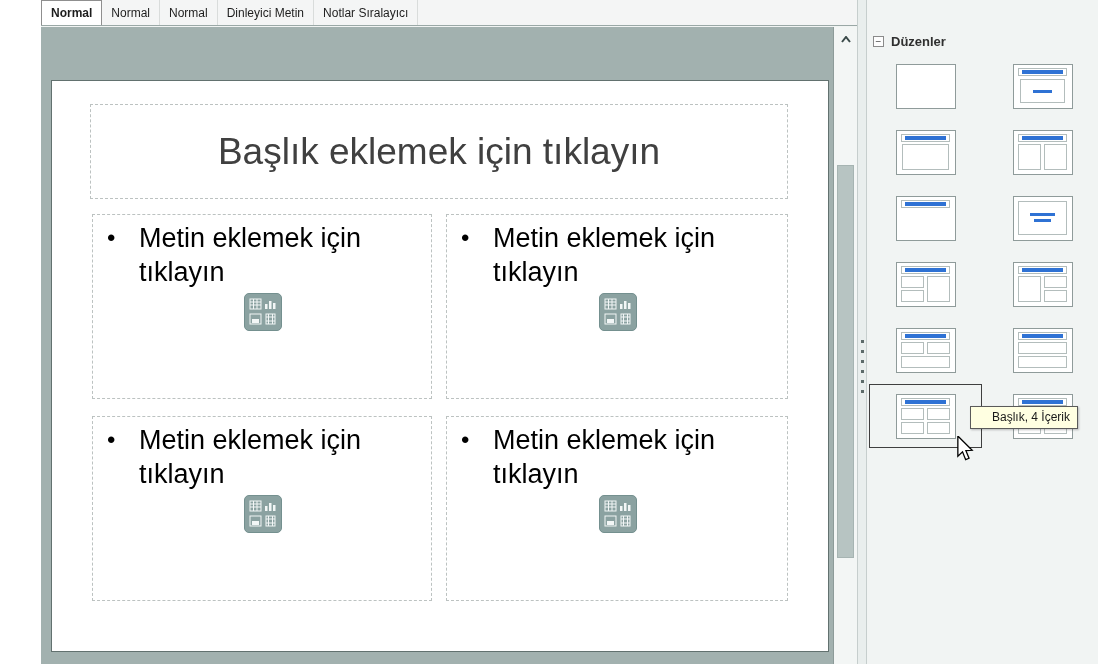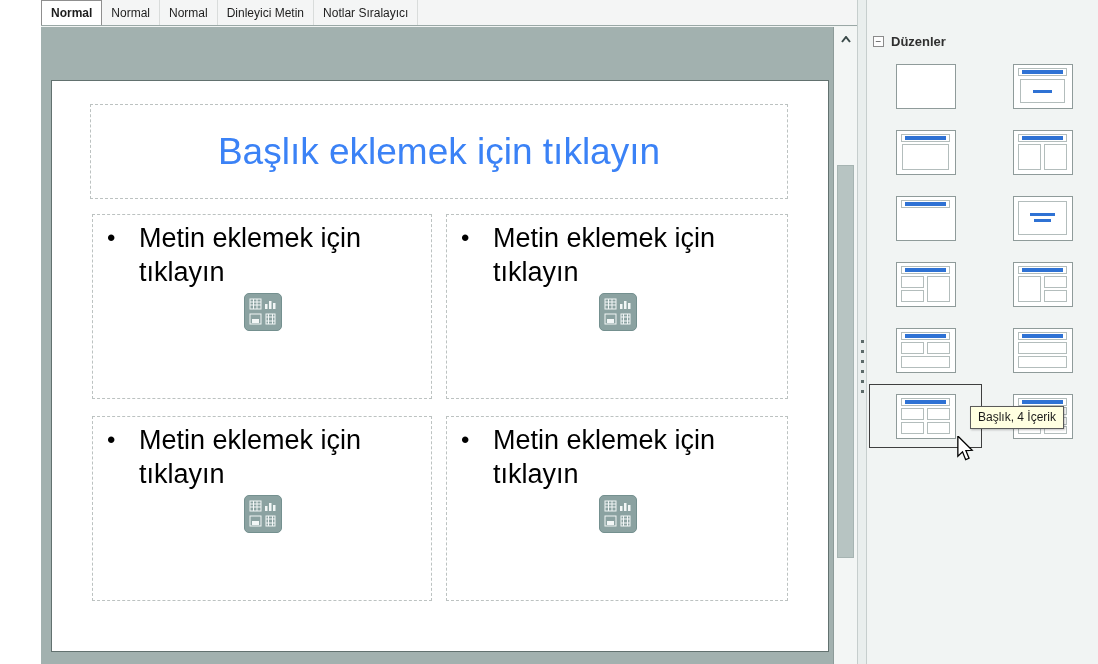--- a/index.html
+++ b/index.html
@@ -15,21 +15,21 @@
           cursor:default; border-right:1px solid #d9dcdb; }
   .vtab.active { background:#ffffff; font-weight:bold;
                  border:1px solid #8f8f8f; border-bottom:none; }
 
   
   .workspace { position:absolute; left:0; top:27px; width:792px; height:637px; background:#a2b1af; }
   .slide { position:absolute; left:10px; top:53px; width:778px; height:572px;
            background:#ffffff; border:1px solid #62716f; }
   .ph-title { position:absolute; left:38px; top:23px; width:698px; height:95px;
               border:1px dashed #bcc2c1; display:flex; align-items:center; justify-content:center;
-              font-size:37px; color:#3b82f6; }
+              font-size:37px; color:#404040; }
   .content-grid { position:absolute; left:40px; top:133px; width:696px; height:387px;
                   display:grid; grid-template-columns:340px 342px; grid-template-rows:185px 185px;
                   column-gap:14px; row-gap:17px; }
   .ph-content { border:1px dashed #bcc2c1; padding:6px 10px 0 12px; }
   .ph-line { display:flex; font-size:27px; line-height:1.26; color:#000; }
   .ph-bullet { width:34px; flex:0 0 34px; text-align:left; padding-left:2px; font-size:24px; padding-top:2px; }
   .ph-text { flex:1; }
   .ph-iconwrap { display:flex; justify-content:center; margin-top:4px; }
   .insert-icon { width:38px; height:38px; border-radius:5px; background:#8ba2a1;
                  border:1px solid #74908f; display:flex; align-items:center; justify-content:center; }
@@ -66,21 +66,21 @@
   .layout-cell.hovered { border:1px solid #3f3f3f; }
   .thumb { position:relative; width:60px; height:45px; background:#ffffff; border:1px solid #8f9b9a; }
   .lt-box { position:absolute; border:1px solid #b3bdbc; background:#fff; }
   .lt-box.t { display:flex; align-items:center; justify-content:center; }
   .lt-bar { width:84%; height:4px; background:#2f72d4; }
   .lt-box.s { display:flex; align-items:center; justify-content:center; }
   .lt-line { height:3px; background:#2f72d4; }
   .lt-box.l { display:flex; flex-direction:column; align-items:center; justify-content:center; gap:3px; }
 
   
-  .tooltip { position:absolute; left:929px; top:406px; height:23px; padding:3px 7px 0 7px;
+  .tooltip { position:absolute; left:929px; top:406px; height:23px; padding:3px 7px 0 21px;
              background:#ffffe1; border:1px solid #5a5a5a; font-size:12px; color:#1a1a1a;
              white-space:nowrap; z-index:40; box-shadow:1px 1px 2px rgba(0,0,0,.25);text-align:center; }
   .cursor { position:absolute; left:913px; top:436px; z-index:50; }
 
   
   .iconstrip { position:absolute; left:1062px; top:0; width:36px; height:664px;
                background:#eef2f1; border-left:1px solid #cfd7d6; }
   .strip-menu { position:absolute; left:6px; top:4px; width:24px; height:22px;
                 display:flex; align-items:center; justify-content:center; }
   .strip-sep { position:absolute; left:3px; top:30px; width:30px; height:1px; background:#d4dbda; }

